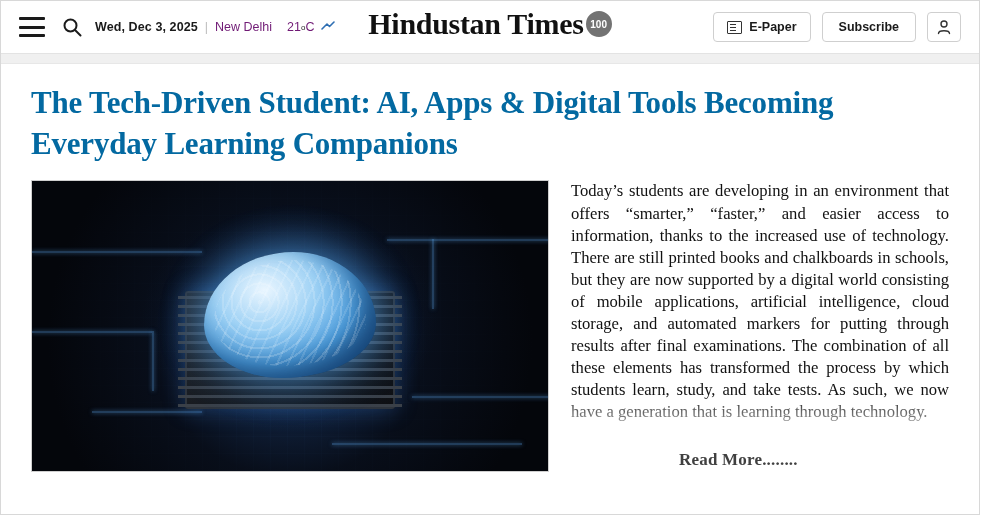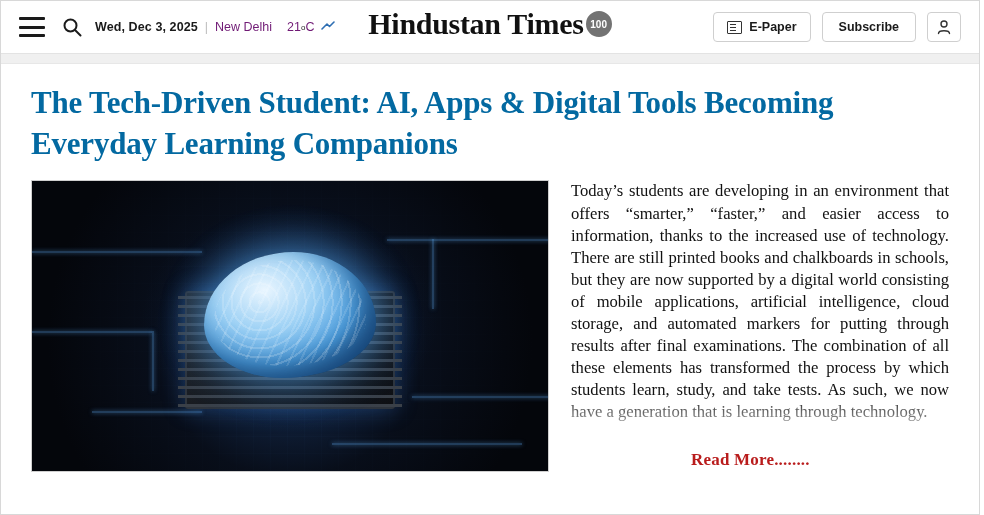--- a/index.html
+++ b/index.html
@@ -245,26 +245,26 @@
   }
   .fade-mask {
     position: absolute;
     left: 0; right: 0; bottom: 0;
     height: 78px;
     background: linear-gradient(to bottom, rgba(255,255,255,0) 0%, rgba(255,255,255,.85) 55%, #fff 100%);
     pointer-events: none;
   }
   .read-more {
     position: absolute;
-    left: 120px;
+    left: 108px;
     bottom: 2px;
     font-family: "Liberation Serif", serif;
     font-size: 17px;
     font-weight: 700;
-    color: #b91c1c;
+    color: #404040;
     cursor: pointer;
     letter-spacing: .2px;
   }
 </style>
 </head>
 <body>
 
 <div id="page">
 
   <div class="header">

